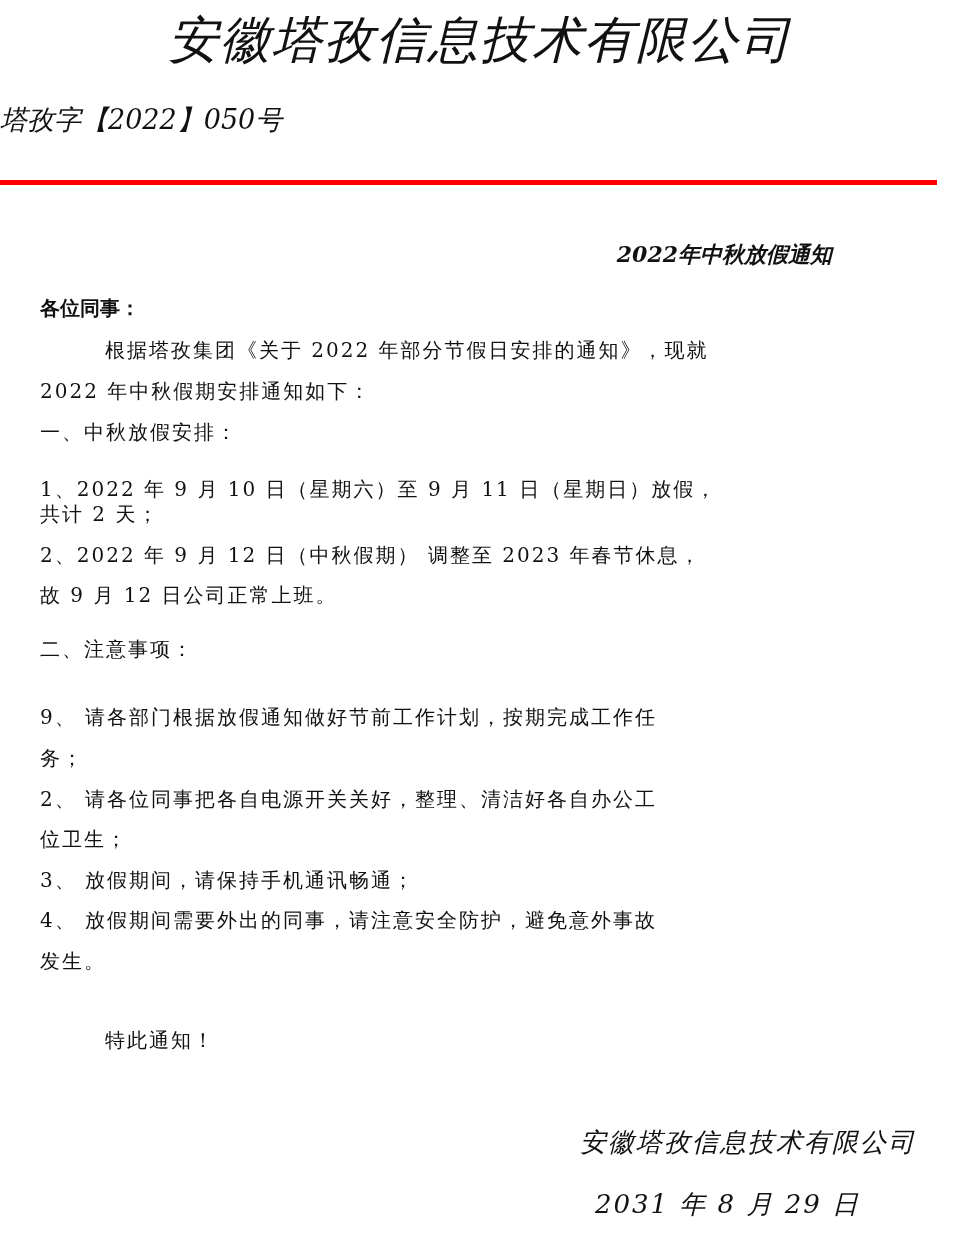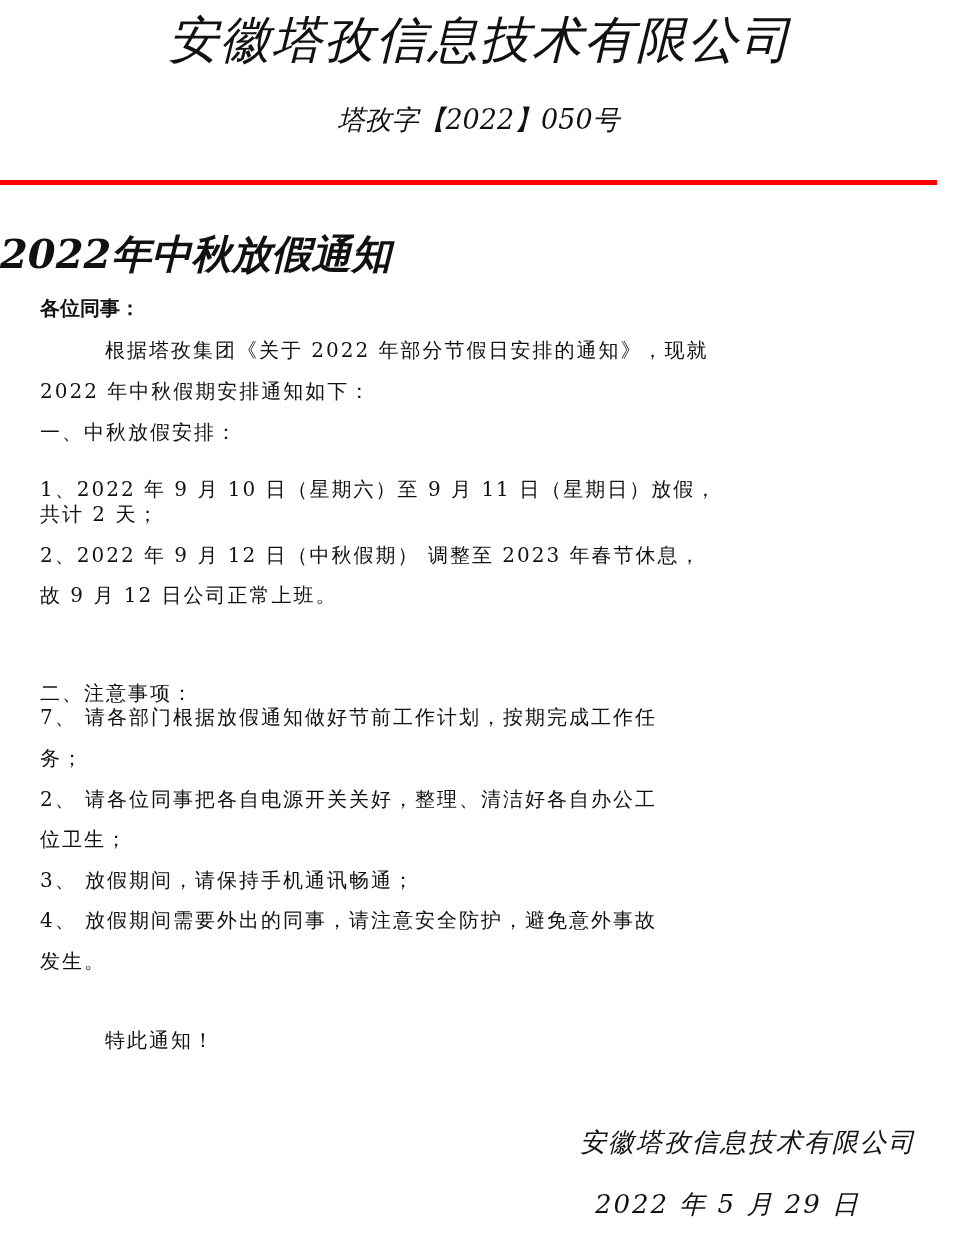--- a/index.html
+++ b/index.html
@@ -7,30 +7,30 @@
       width: 960px; height: 1258px; position: relative; overflow: hidden;
       font-family: "DejaVu Serif", "Liberation Serif", serif;
       color: #111111;
     }
     .abs { position: absolute; white-space: nowrap; font-style: italic; }
     .company-title {
       left: 0; width: 960px; top: 2px; text-align: center;
       font-size: 50px; letter-spacing: 2px; line-height: 76px;
     }
     .doc-number {
-      left: 0; width: 957px; top: 100px; text-align: center;
+      left: 0; width: 957px; top: 100px; 
       font-size: 27px; line-height: 40px;
     }
     .red-rule {
       position: absolute; left: 0; top: 180px; width: 937px; height: 5px;
       background: #ff0000;
     }
     .notice-title {
-      left: 0; width: 832px; top: 232px; text-align: left;
-      font-size: 40px; font-weight: bold; line-height: 44px;
+      left: 0; width: 832px; top: 232px; text-align: right;
+      font-size: 22px; font-weight: bold; line-height: 44px;
     }
     .line {
       position: absolute; left: 40px; font-size: 20px; line-height: 40px;
       letter-spacing: 2px; white-space: nowrap;
     }
     .greeting { font-weight: bold; letter-spacing: 0; }
     .indent { left: 105px; }
     .sign { font-size: 26px; line-height: 40px; letter-spacing: 2px; }
   </style>
 </head>
@@ -46,25 +46,25 @@
 
 <div class="line indent" style="top:330px;">根据塔孜集团《关于 2022 年部分节假日安排的通知》，现就</div>
 <div class="line" style="top:371px;">2022 年中秋假期安排通知如下：</div>
 
 <div class="line" style="top:412px;">一、中秋放假安排：</div>
 <div class="line" style="top:469px;">1、2022 年 9 月 10 日（星期六）至 9 月 11 日（星期日）放假，</div>
 <div class="line" style="top:494px;">共计 2 天；</div>
 <div class="line" style="top:535px;">2、2022 年 9 月 12 日（中秋假期） 调整至 2023 年春节休息，</div>
 <div class="line" style="top:575px;">故 9 月 12 日公司正常上班。</div>
 
-<div class="line" style="top:673px;text-align:center;">二、注意事项：</div>
-<div class="line" style="top:697px;">7、 请各部门根据放假通知做好节前工作计划，按期完成工作任</div>
+<div class="line" style="top:629px;text-align:center;">二、注意事项：</div>
+<div class="line" style="top:697px;">9、 请各部门根据放假通知做好节前工作计划，按期完成工作任</div>
 <div class="line" style="top:738px;">务；</div>
 <div class="line" style="top:779px;">2、 请各位同事把各自电源开关关好，整理、清洁好各自办公工</div>
 <div class="line" style="top:819px;">位卫生；</div>
 <div class="line" style="top:860px;">3、 放假期间，请保持手机通讯畅通；</div>
 <div class="line" style="top:900px;">4、 放假期间需要外出的同事，请注意安全防护，避免意外事故</div>
 <div class="line" style="top:941px;font-family:Liberation Serif, serif;">发生。</div>
 
 <div class="line indent" style="top:1020px;">特此通知！</div>
 
 <div class="abs sign" style="right:44px; top:1122px;">安徽塔孜信息技术有限公司</div>
-<div class="abs sign" style="right:100px; top:1184px;">2022 年 5 月 29 日</div>
+<div class="abs sign" style="right:100px; top:1184px;">2031 年 8 月 29 日</div>
 
 </body></html>

